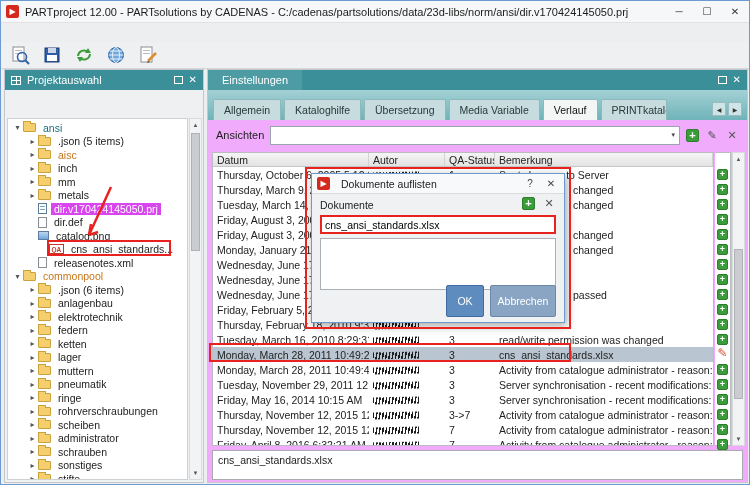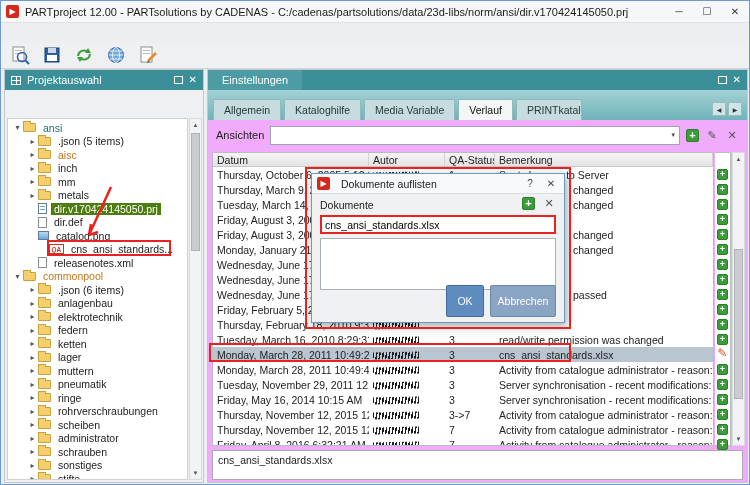--- a/index.html
+++ b/index.html
@@ -44,21 +44,21 @@
   .ticon.folder::before{content:"";position:absolute;top:-3px;left:-1px;width:6px;height:2px;background:#f5cf6e;border:1px solid #c9a13d;border-bottom:none}
   .ticon.file,.ticon.prj{width:9px;height:11px;background:#fff;border:1px solid #8a8f94}
   .ticon.prj{border-color:#5c7b96}
   .ticon.prj::after{content:"";position:absolute;left:1px;right:1px;top:2px;height:6px;background:repeating-linear-gradient(#7aa6c0 0 1px,transparent 1px 3px)}
   .ticon.image{width:11px;height:9px;background:linear-gradient(#bdd7ee,#6fa8dc);border:1px solid #5b7ba0}
   .ticon.qa{width:15px;height:10px;background:#fff;border:1px solid #c0392b;color:#c0392b;font-size:6.5px;font-weight:bold;display:flex;align-items:center;justify-content:center}
   .ticon.qa::after{content:"QA"}
   .tlabel{padding:0 3px}
   .tlabel.teal{color:#15707c}
   .tlabel.orange{color:#c4761b}
-  .tree-item.selected .tlabel{background:#4d7c0f;color:#fff}
+  .tree-item.selected .tlabel{background:#d946ef;color:#fff}
   .vscroll{position:absolute;width:13px;background:#f2f3f4;border:1px solid #d8dadc}
   .tree-sb{top:48px;right:1px;bottom:2px}
   .sb-arrow{height:12px;display:flex;align-items:center;justify-content:center;font-size:6px;color:#555}
   .sb-arrow.bottom{position:absolute;bottom:0;left:0;right:0}
   .sb-thumb{position:absolute;left:1px;right:1px;background:#c9cdd1;border:1px solid #aeb2b6}
 
   
   .right-panel{position:absolute;left:206px;top:68px;right:1px;bottom:1px;background:#f0abfc;border:1px solid #c4c8cc}
   .header-tab{background:#4d9ba3;height:20px;display:flex;align-items:center;padding:0 14px;margin-left:-6px}
   .tabstrip{position:absolute;top:20px;left:0;right:0;height:30px;background:linear-gradient(#a3d1d5,#6fb3b9);display:flex;align-items:flex-end;padding:0 5px;gap:3px}
@@ -326,20 +326,21 @@
         <span class="ph-title">Einstellungen</span>
       </span>
       <span class="ph-spacer"></span>
       <span class="ph-float"></span>
       <span class="ph-close">✕</span>
     </div>
     <div class="tabstrip">
 
       <span class="tab">Allgemein</span>
         <span class="tab">Kataloghilfe</span>
+        <span class="tab">Übersetzung</span>
         <span class="tab">Media Variable</span>
         <span class="tab active">Verlauf</span>
         <span class="tab clipped">PRINTkatalog</span>
         <span class="tab-arrows">
         <span class="tab-arrow">◀</span>
         <span class="tab-arrow">▶</span>
       </span>
     </div>
     <div class="views-row">
       <span class="views-label">Ansichten</span>

